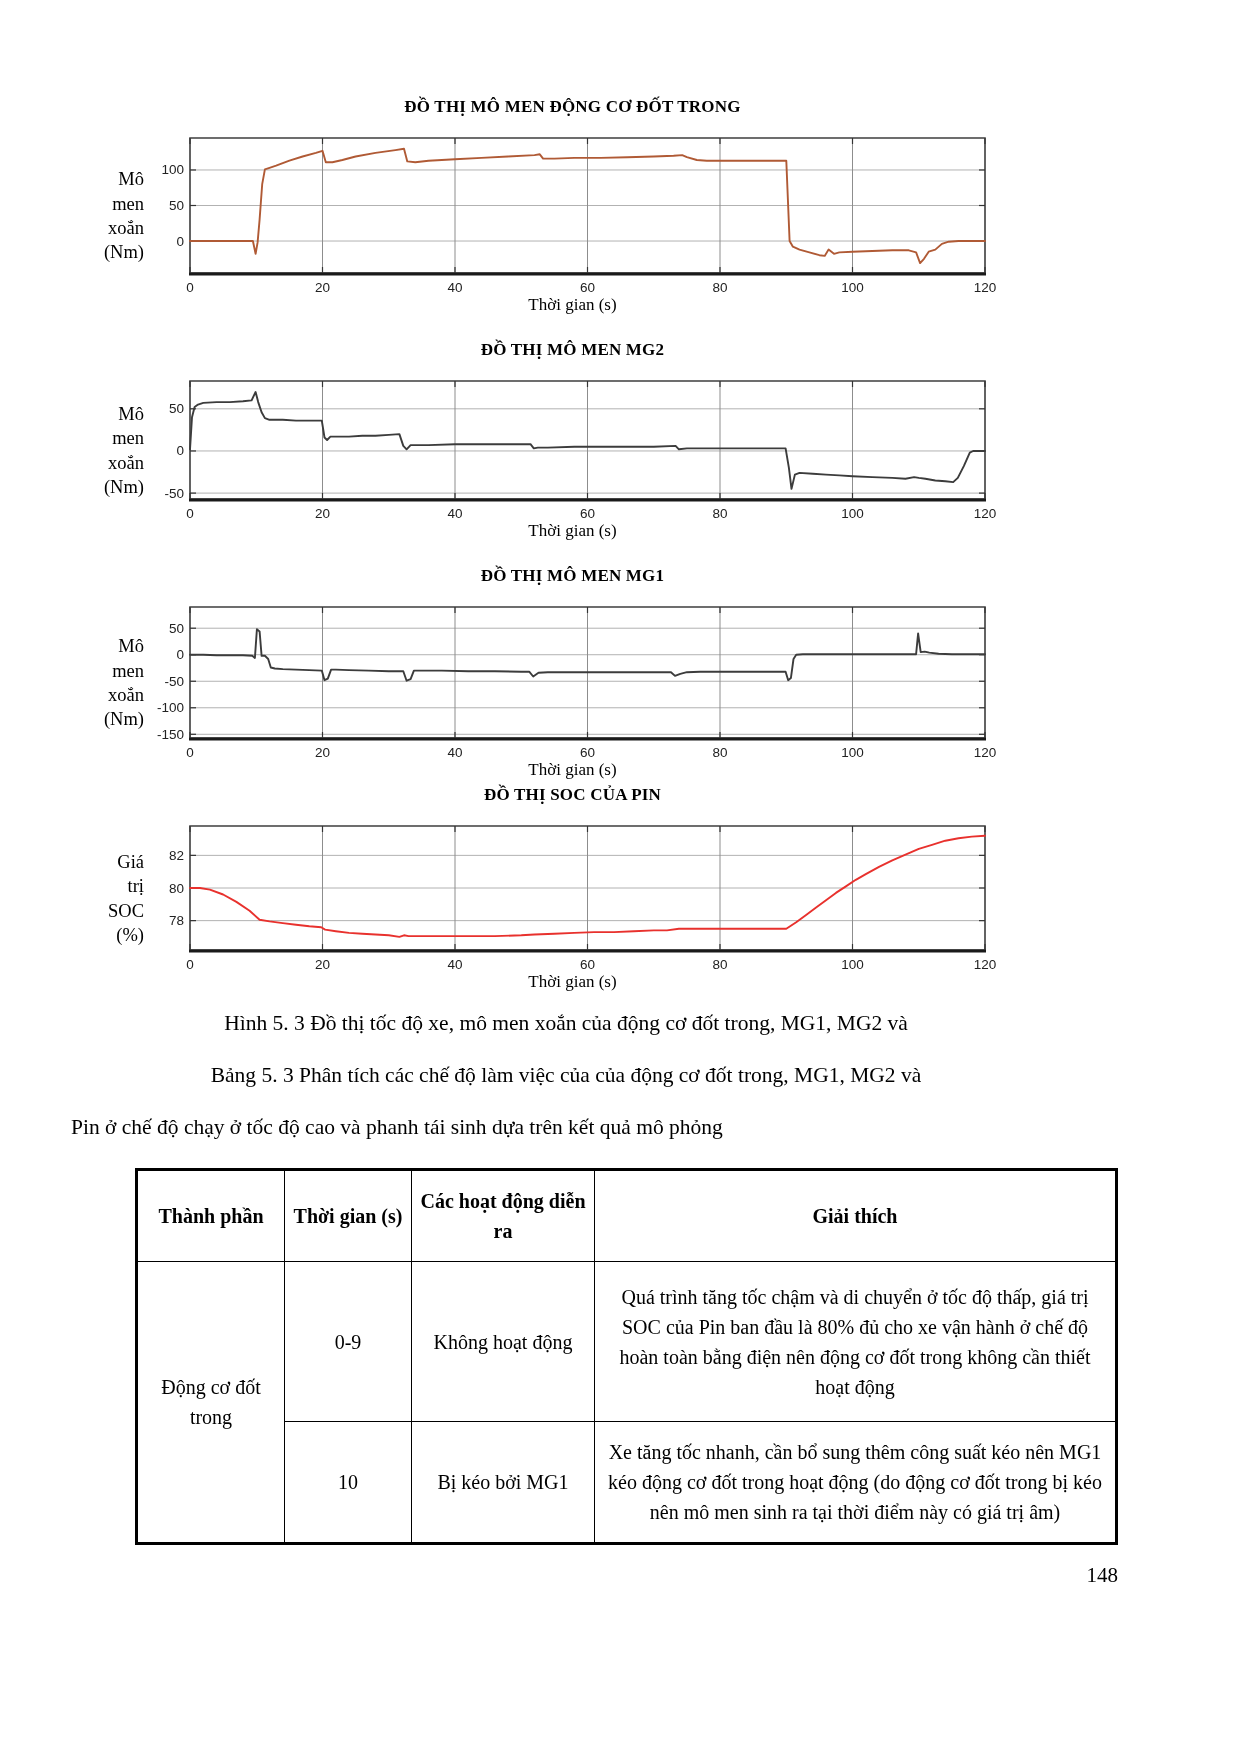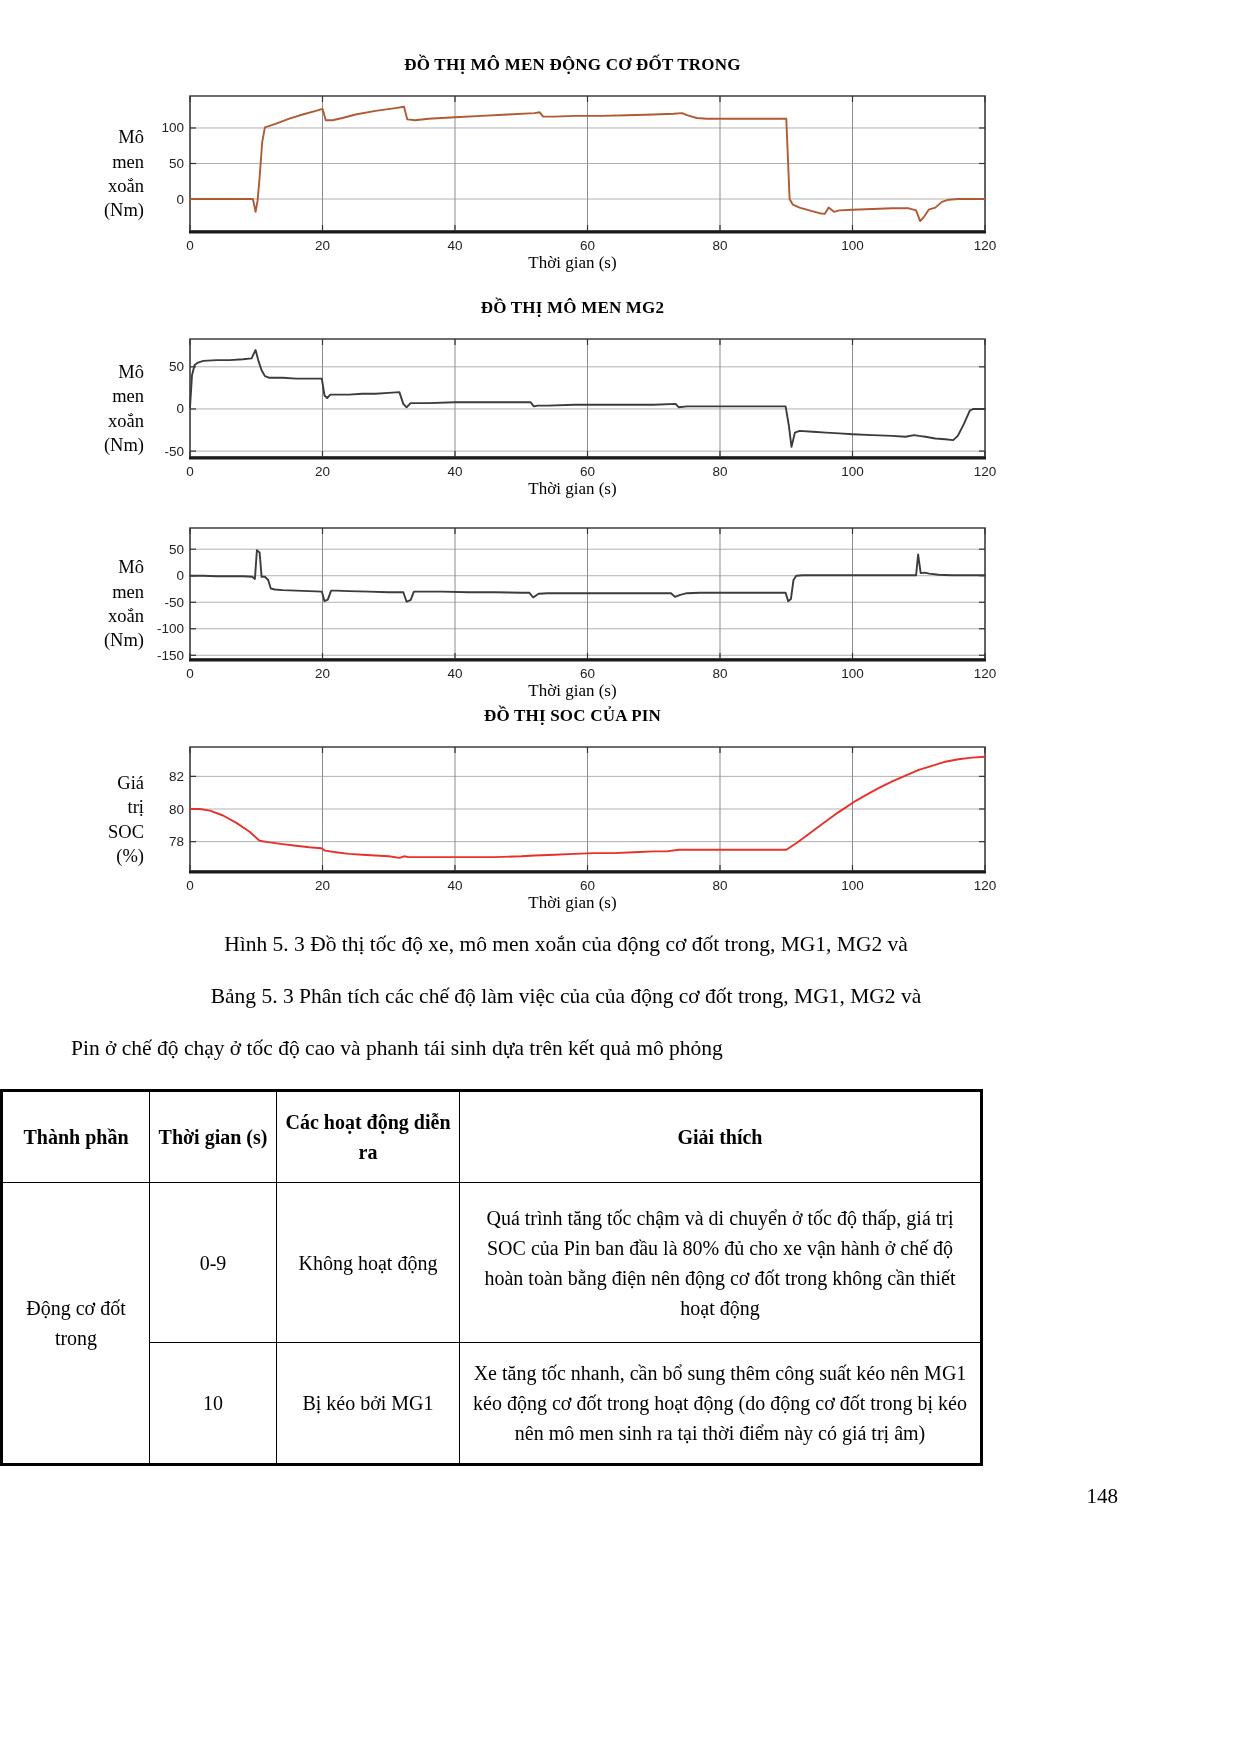--- a/index.html
+++ b/index.html
@@ -1,20 +1,20 @@
 <!DOCTYPE html>
 <html lang="vi"><head>
 <meta charset="utf-8">
 <style>
   html,body{margin:0;padding:0;}
   body{
     width:1240px;height:1754px;background:#ffffff;color:#000;
     font-family:"Liberation Serif", serif;position:relative;overflow:hidden;
   }
-  .charts{padding-top:54px;}
+  .charts{padding-top:96px;}
   .chart{margin-left:86px;margin-bottom:24px;}
   .chart.tight{margin-bottom:4px;}
   .chart-title{
     width:853px;margin-left:60px;text-align:center;
     font-weight:bold;font-size:17px;line-height:21px;margin-bottom:16px;
     letter-spacing:.2px;
   }
   .chart-row{display:flex;align-items:center;}
   .ylabel{
     width:58px;text-align:right;font-size:18.5px;line-height:1.32;
@@ -25,21 +25,21 @@
   svg.plot text{font-family:"Liberation Sans", sans-serif;font-size:13.5px;fill:#222;}
   .xlabel{width:853px;margin-left:60px;text-align:center;font-size:17px;line-height:20px;margin-top:-4px;}
   .caption{width:1132px;text-align:center;font-size:21.5px;line-height:30px;}
   .caption .cap-line{margin-bottom:22px;}
   .caption.figure-caption{margin-top:16px;}
   .table-caption-line2{
     text-align:left;padding-left:71px;width:1100px;
     font-size:21.5px;line-height:30px;margin-bottom:22px;
   }
   table.analysis{
-    border-collapse:collapse;margin-top:26px;
+    border-collapse:collapse;margin-left:135px;margin-top:26px;
     width:980px;table-layout:fixed;border:3px solid #000;
     font-size:20px;
   }
   table.analysis th, table.analysis td{
     border:1.5px solid #000;text-align:center;vertical-align:middle;
     padding:4px 8px;line-height:30px;
   }
   table.analysis th{font-weight:bold;}
   col.c1{width:148px;} col.c2{width:127px;} col.c3{width:183px;} col.c4{width:522px;}
   tr.hdr{height:92px;} tr.r1{height:160px;} tr.r2{height:122px;}
@@ -164,20 +164,21 @@
           <line x1="46" x2="52" y1="32.81428571428572" y2="32.81428571428572" stroke="#333" stroke-width="1.2"></line>
           <line x1="841" x2="835" y1="32.81428571428572" y2="32.81428571428572" stroke="#333" stroke-width="1.2"></line>
           <text x="40" y="37.31428571428572" text-anchor="end">50</text>
           <polyline points="46.0,73.3 48.0,41.2 50.6,31.1 54.0,28.6 59.3,26.9 72.5,26.1 85.8,26.1 99.0,25.2 107.6,24.4 111.6,16.0 114.2,26.1 117.6,36.2 120.9,42.1 125.5,43.8 138.8,43.8 152.0,44.6 165.3,44.6 177.8,44.6 180.5,61.5 183.1,64.0 186.4,60.6 191.8,60.6 205.0,60.6 218.3,59.8 231.5,59.8 244.8,58.9 255.4,58.1 259.3,69.9 262.6,73.3 266.6,69.1 271.3,69.1 284.5,69.1 311.0,68.2 337.5,68.2 364.0,68.2 386.5,68.2 389.8,72.4 393.8,71.6 403.8,71.6 430.3,70.7 456.8,70.7 483.3,70.7 509.8,70.7 531.6,69.9 534.9,73.3 542.9,72.4 562.8,72.4 589.3,72.4 615.8,72.4 641.6,72.4 644.9,91.8 647.5,112.9 650.9,98.6 655.5,96.9 668.8,97.7 682.0,98.6 695.3,99.4 708.5,100.2 728.4,101.1 748.3,101.9 761.5,102.8 770.1,101.1 774.8,101.9 781.4,102.8 791.3,104.5 801.3,105.3 809.2,106.1 813.8,101.9 819.8,90.1 825.8,76.6 829.1,75.0 841.0,75.0" fill="none" stroke="#3c3c3c" stroke-width="1.9" stroke-linejoin="round" stroke-linecap="round"></polyline>
         </svg>
     </div>
     <div class="xlabel">Thời gian (s)</div>
   </figure>
 
   <figure class="chart tight" style="margin:0 0 4px 86px;">
+    <div class="chart-title">ĐỒ THỊ MÔ MEN MG1</div>
     <div class="chart-row">
       <div class="ylabel">
         <span>Mô</span>
         <span>men</span>
         <span>xoắn</span>
         <span>(Nm)</span>
       </div>
       <svg class="plot" width="853" height="162">
           <line x1="46" x2="841" y1="132.28744939271255" y2="132.28744939271255" stroke="#b2b2b2" stroke-width="1"></line>
           <line x1="46" x2="841" y1="105.76923076923077" y2="105.76923076923077" stroke="#b2b2b2" stroke-width="1"></line>

